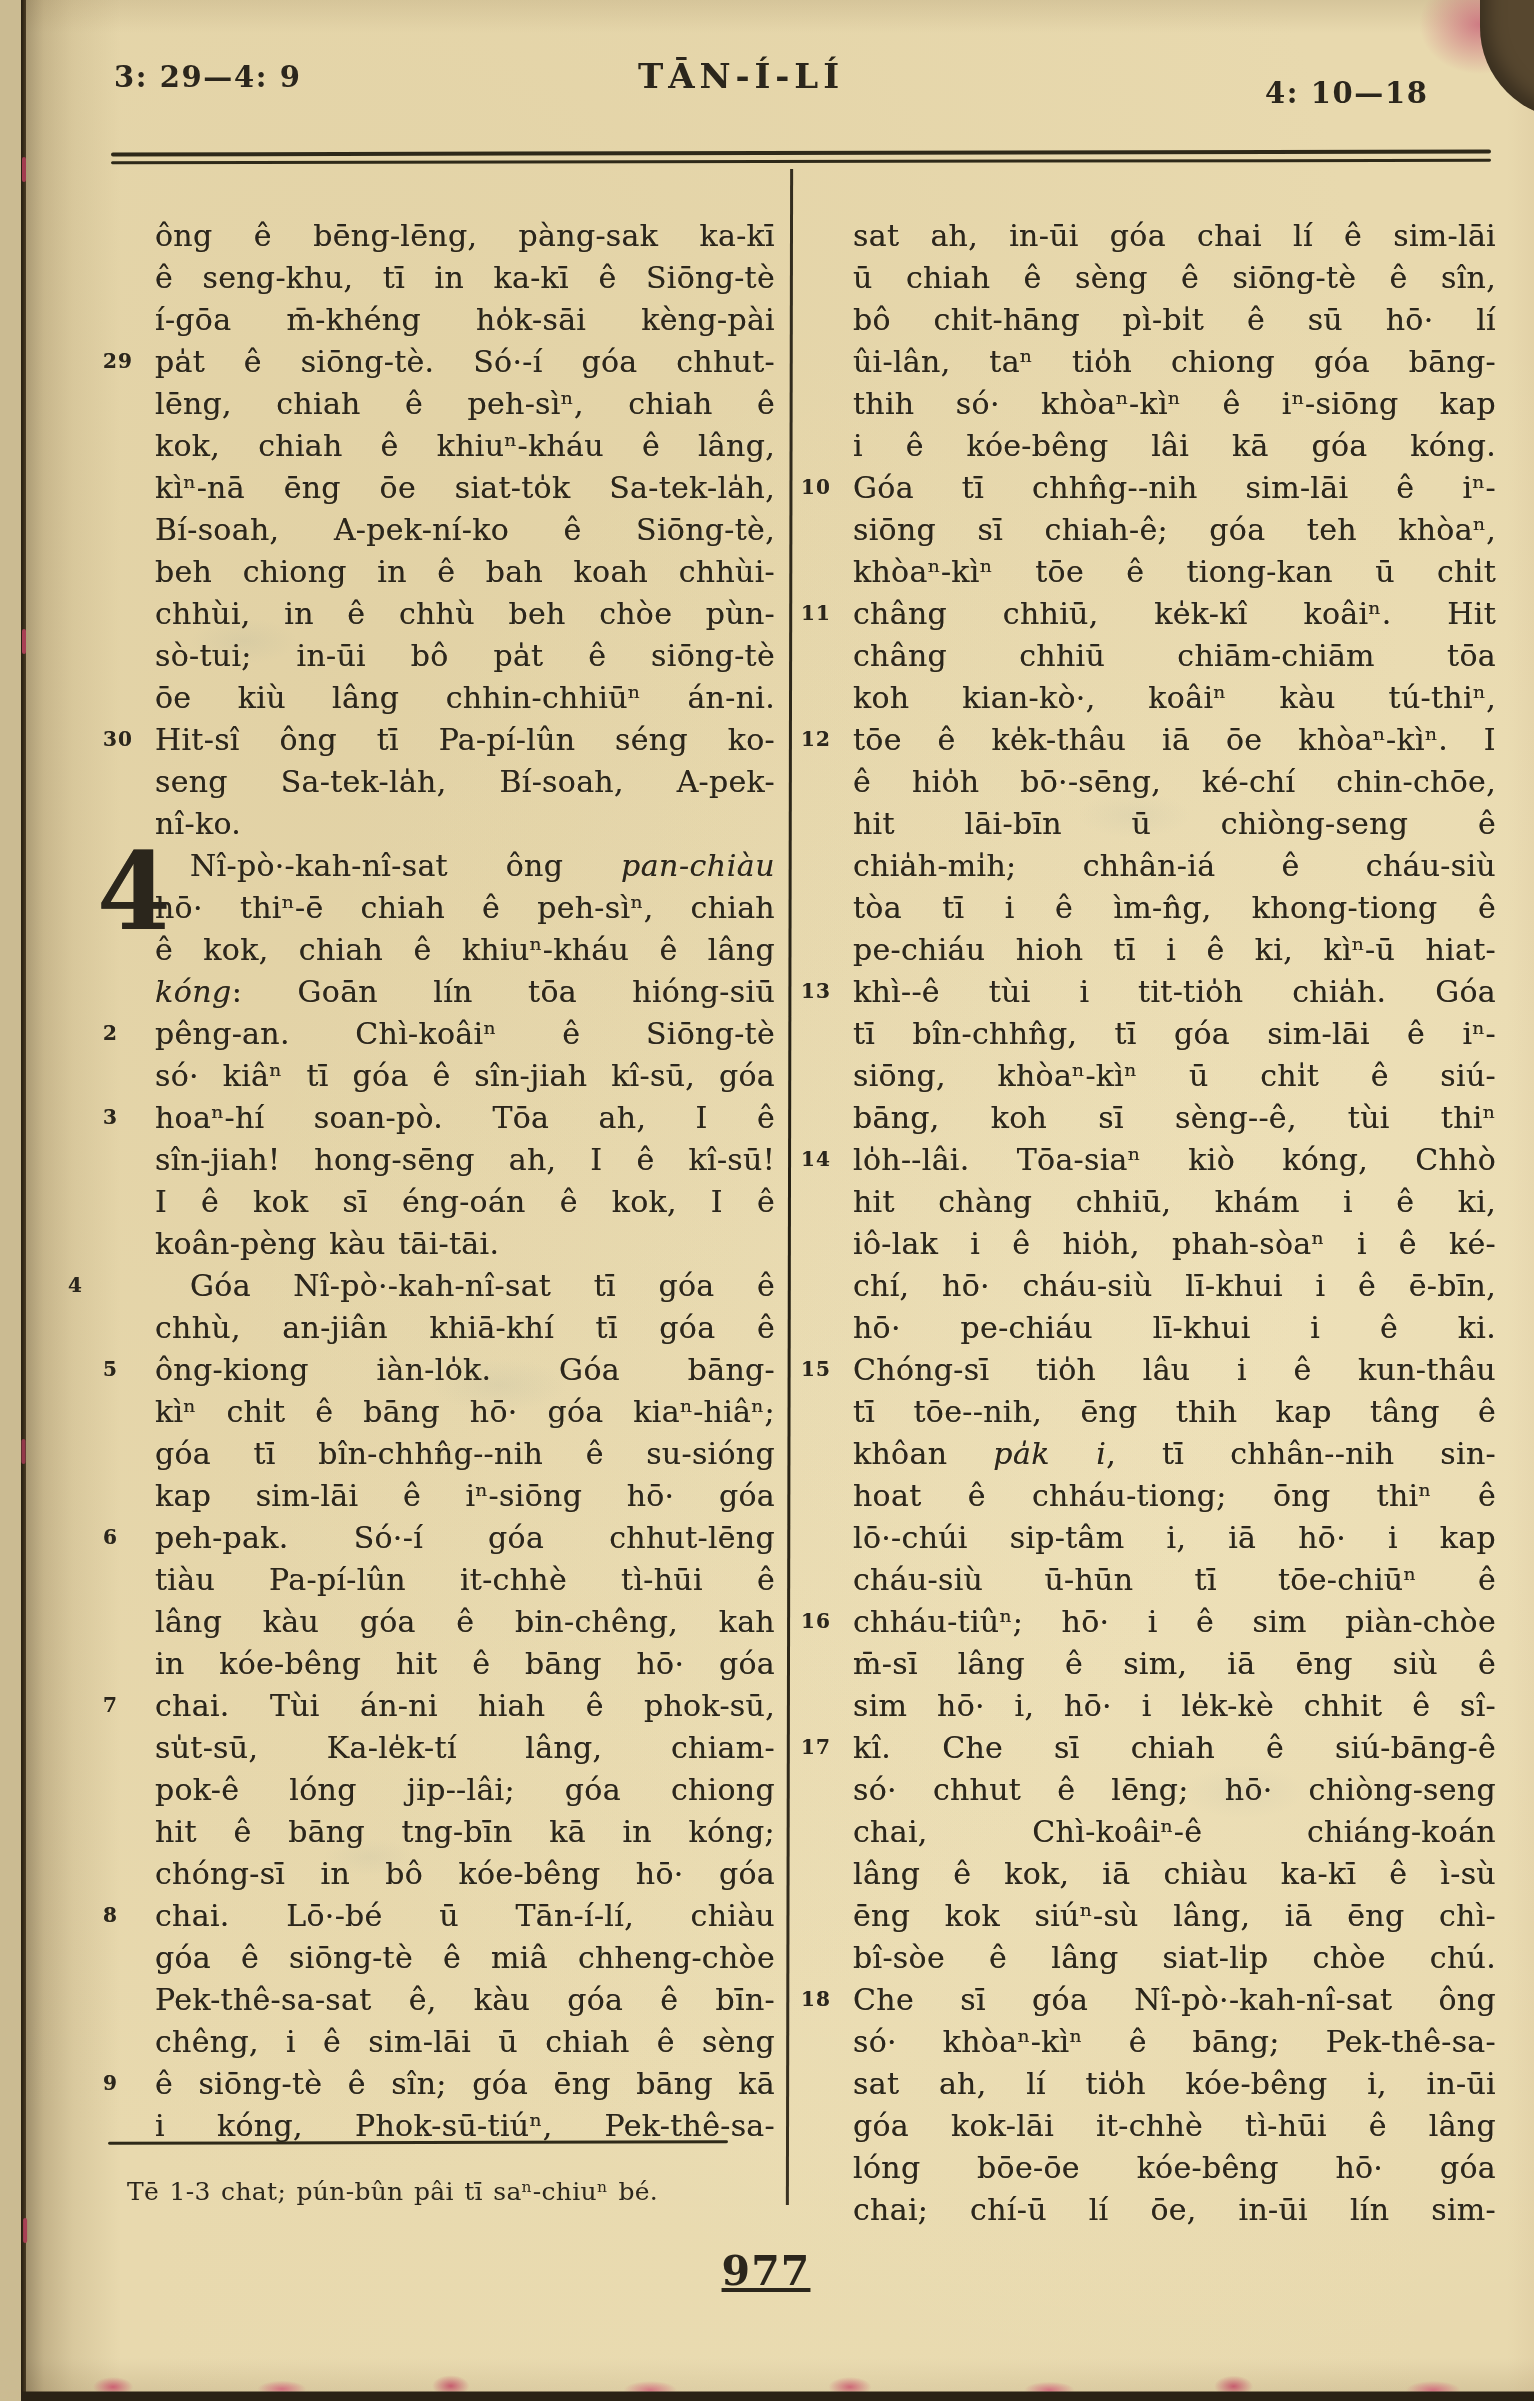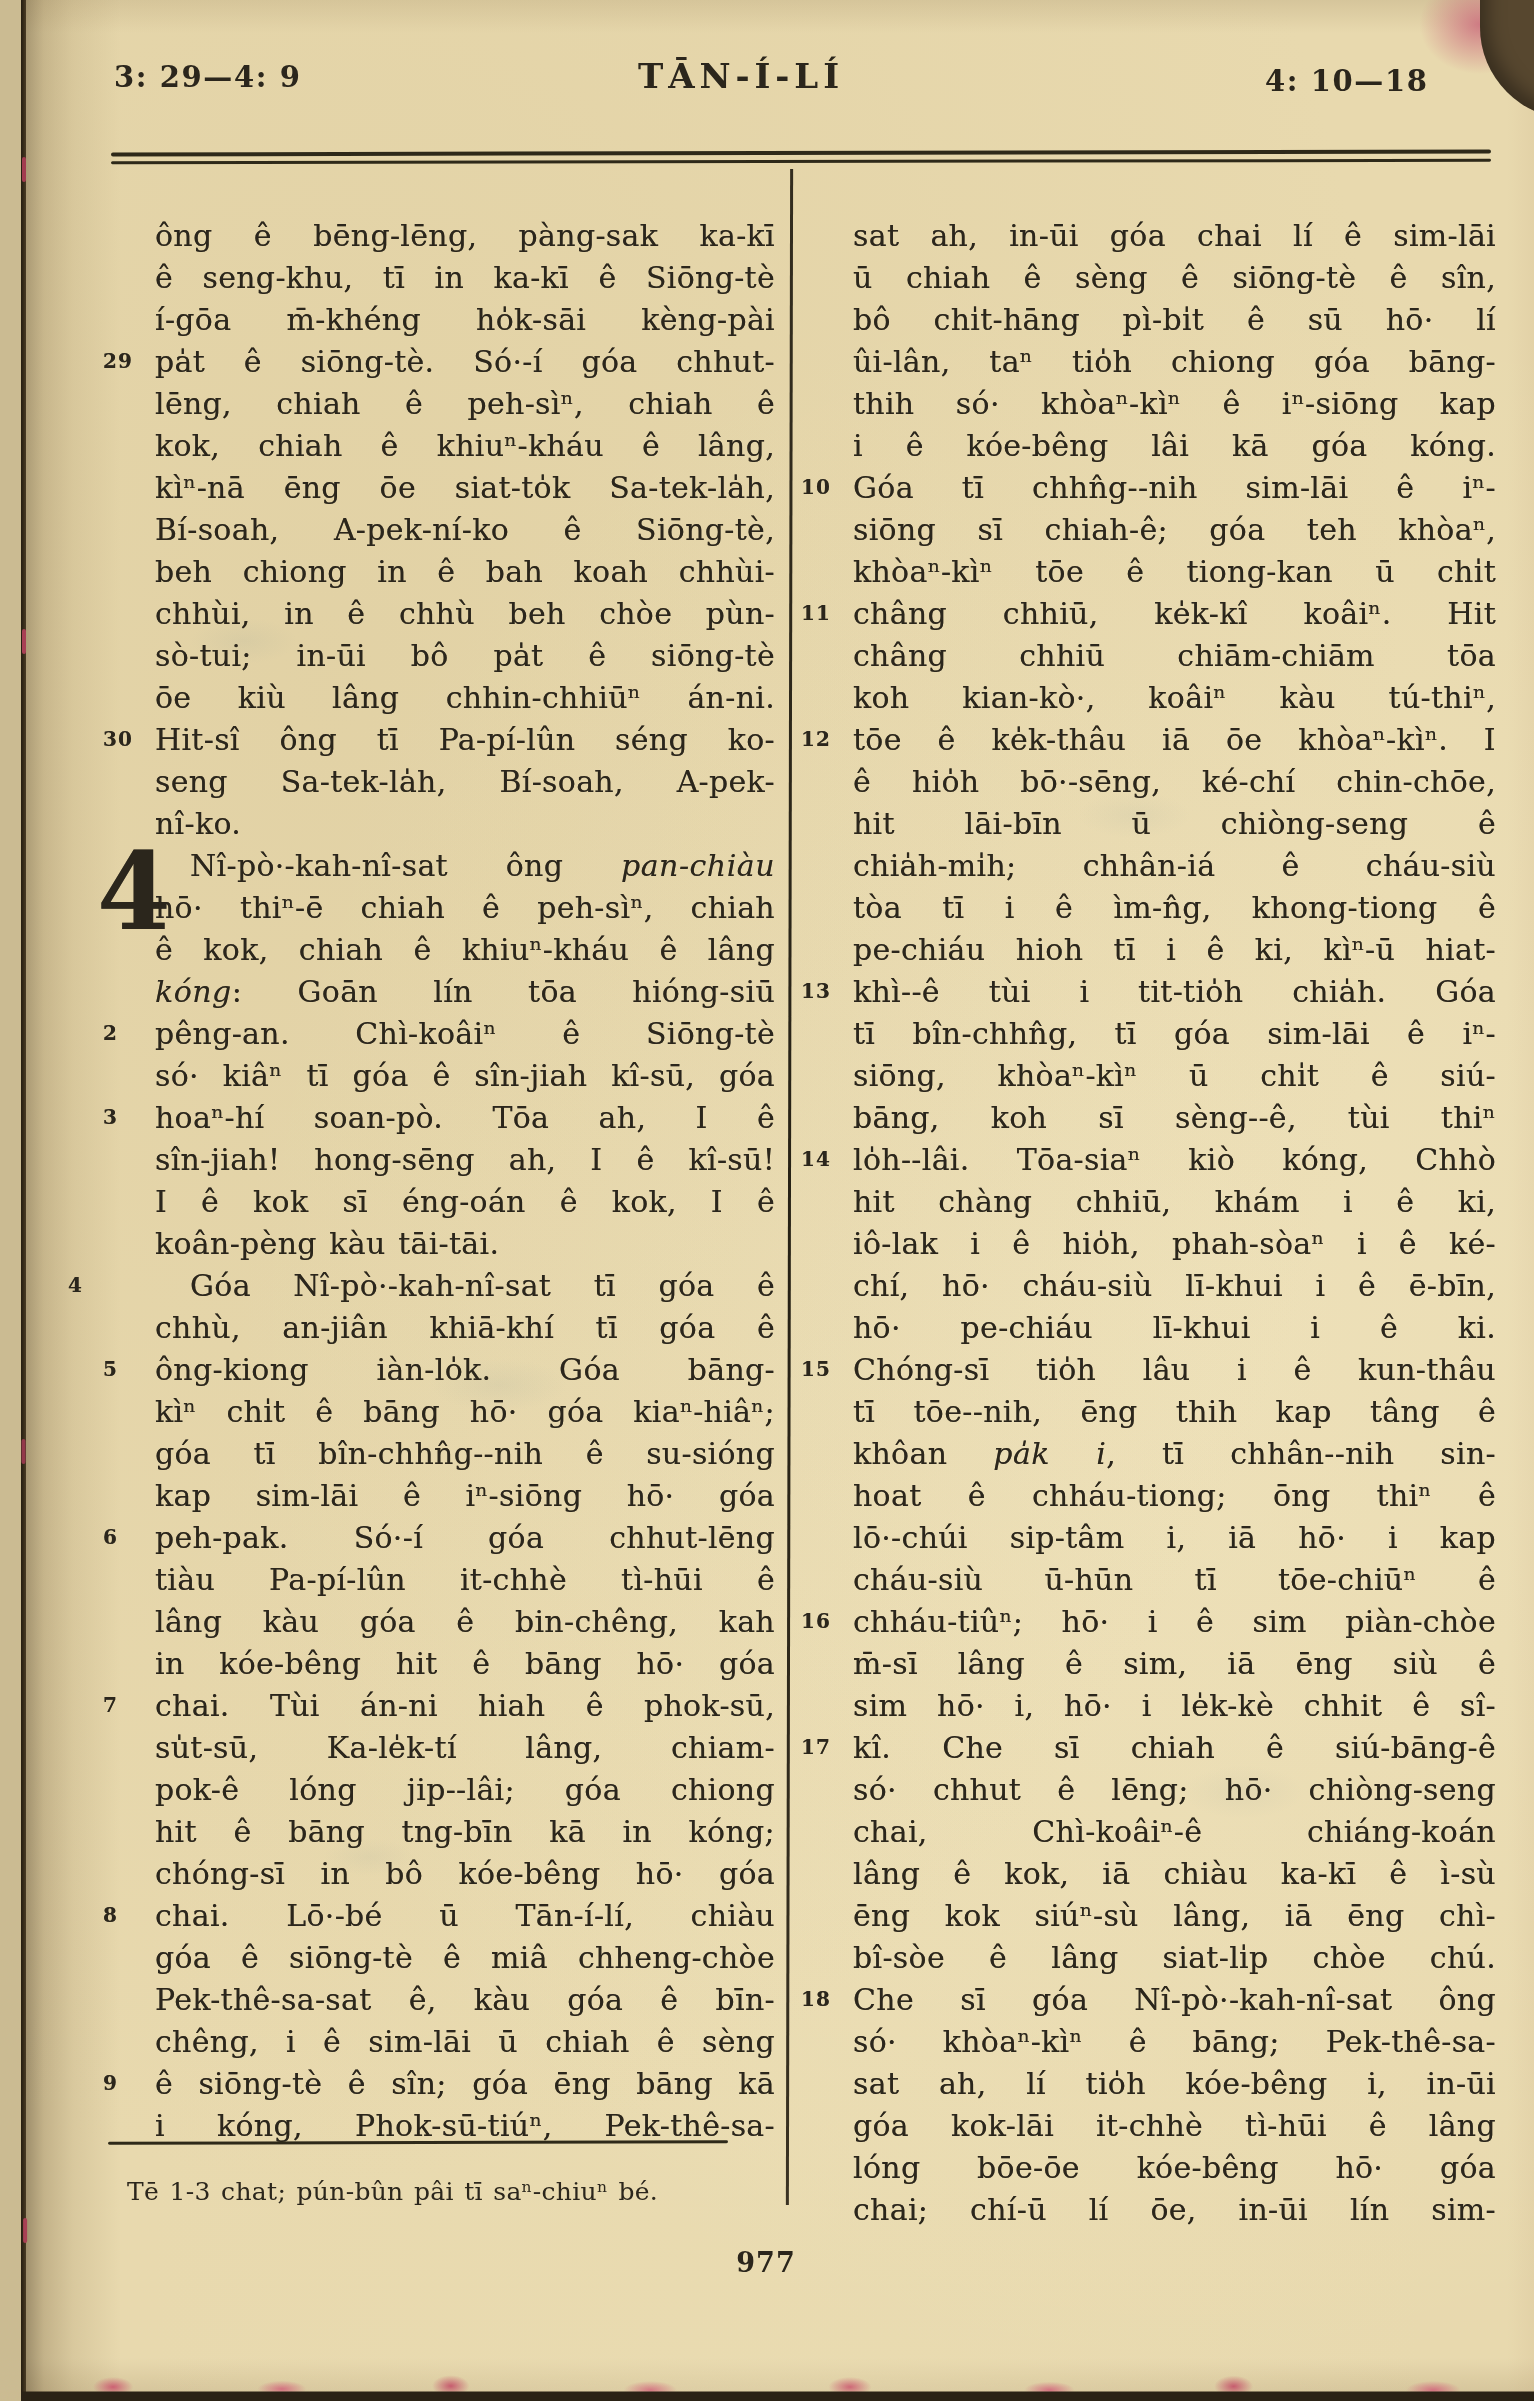--- a/index.html
+++ b/index.html
@@ -45,21 +45,21 @@
       radial-gradient(76px 33px at 223px 641px, rgba(148,160,150,.12), transparent 70%),
       radial-gradient(98px 38px at 478px 1385px, rgba(148,160,150,.12), transparent 70%),
       radial-gradient(81px 33px at 1113px 815px, rgba(148,160,150,.10), transparent 70%),
       radial-gradient(87px 38px at 1222px 1792px, rgba(148,160,150,.10), transparent 70%),
       radial-gradient(65px 27px at 348px 1857px, rgba(148,160,150,.10), transparent 70%);}
   
   .running-head{position:absolute;top:56px;left:0;width:100%;height:43px;z-index:3;
     font-weight:700;}
   .h-ref{font-size:29px;letter-spacing:1.6px;}
   .h-left{position:absolute;left:93px;top:4.3px;}
-  .h-right{position:absolute;left:1244px;top:8px;}
+  .h-right{position:absolute;left:1244px;top:20px;}
   .h-title{position:absolute;left:720px;transform:translateX(-50%);top:0;
     font-size:34px;letter-spacing:4.9px;white-space:nowrap;}
   .double-rule{position:absolute;left:90px;top:151px;width:1380px;z-index:3;}
   .double-rule .r1{height:4.3px;background:#2e2919;border-radius:2.2px;transform:rotate(-0.12deg);}
   .double-rule .r2{height:3.3px;background:#2e2919;border-radius:1.6px;margin-top:4.9px;transform:rotate(-0.1deg);}
   
   .col-divider{position:absolute;left:767px;top:169px;width:3.3px;height:2036px;
     background:linear-gradient(180deg,#332d1f 0%,#262115 55%,#3a3222 100%);z-index:2;transform:rotate(0.12deg);}
   .col{position:absolute;top:215px;z-index:3;font-size:30px;}
   .col-left{left:134px;width:620px;}
@@ -74,21 +74,21 @@
   .indent .vnum{left:-87px;}
   .cnum{position:absolute;left:-58px;top:-6.5px;font-size:106px;font-weight:700;
     line-height:1;letter-spacing:0;text-align-last:left;}
   .line i{font-style:italic;letter-spacing:0.5px;}
   
   .footnote-rule{position:absolute;left:87px;top:2141px;width:620px;height:3.3px;
     background:#2e2919;border-radius:1.6px;z-index:3;transform:rotate(-0.15deg);}
   .footnote{position:absolute;left:106px;top:2177px;width:652px;z-index:3;
     font-size:25px;letter-spacing:0.3px;word-spacing:2.2px;}
   .page-number{position:absolute;left:745px;top:2247px;transform:translateX(-50%);
-    z-index:3;font-size:27px;font-weight:600;letter-spacing:1.1px;}
+    z-index:3;font-size:41px;font-weight:600;letter-spacing:1.1px;text-decoration:underline;}
 </style>
 </head>
 <body>
 
 <div class="page">
   <div class="ghosts"></div>
 
   <div class="running-head">
     <span class="h-ref h-left">3: 29—4: 9</span>
     <span class="h-title">TĀN-Í-LÍ</span>

